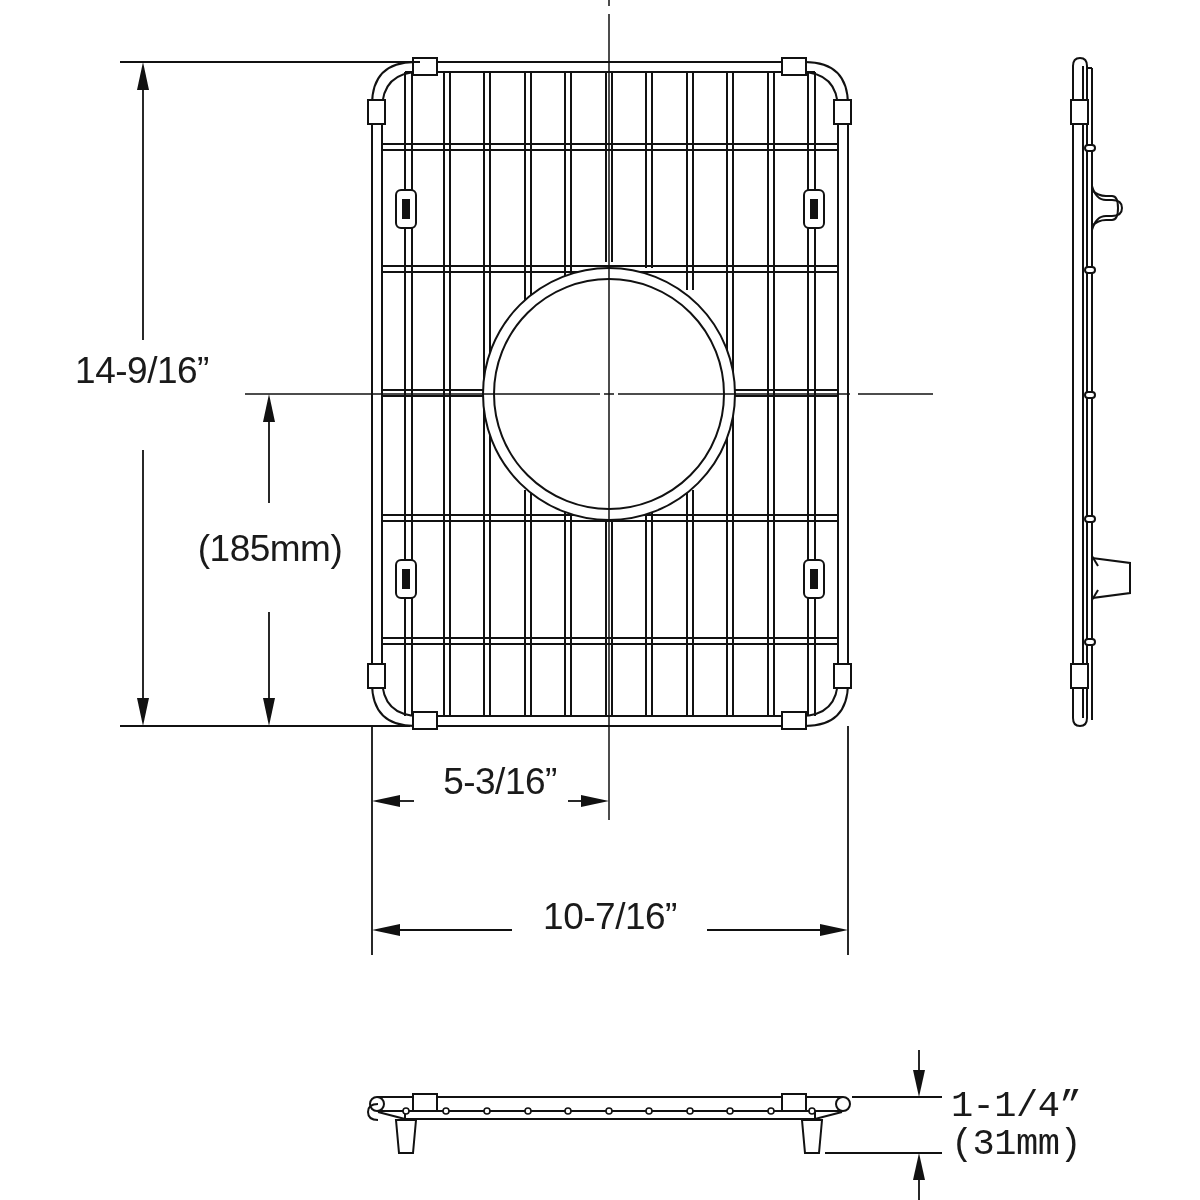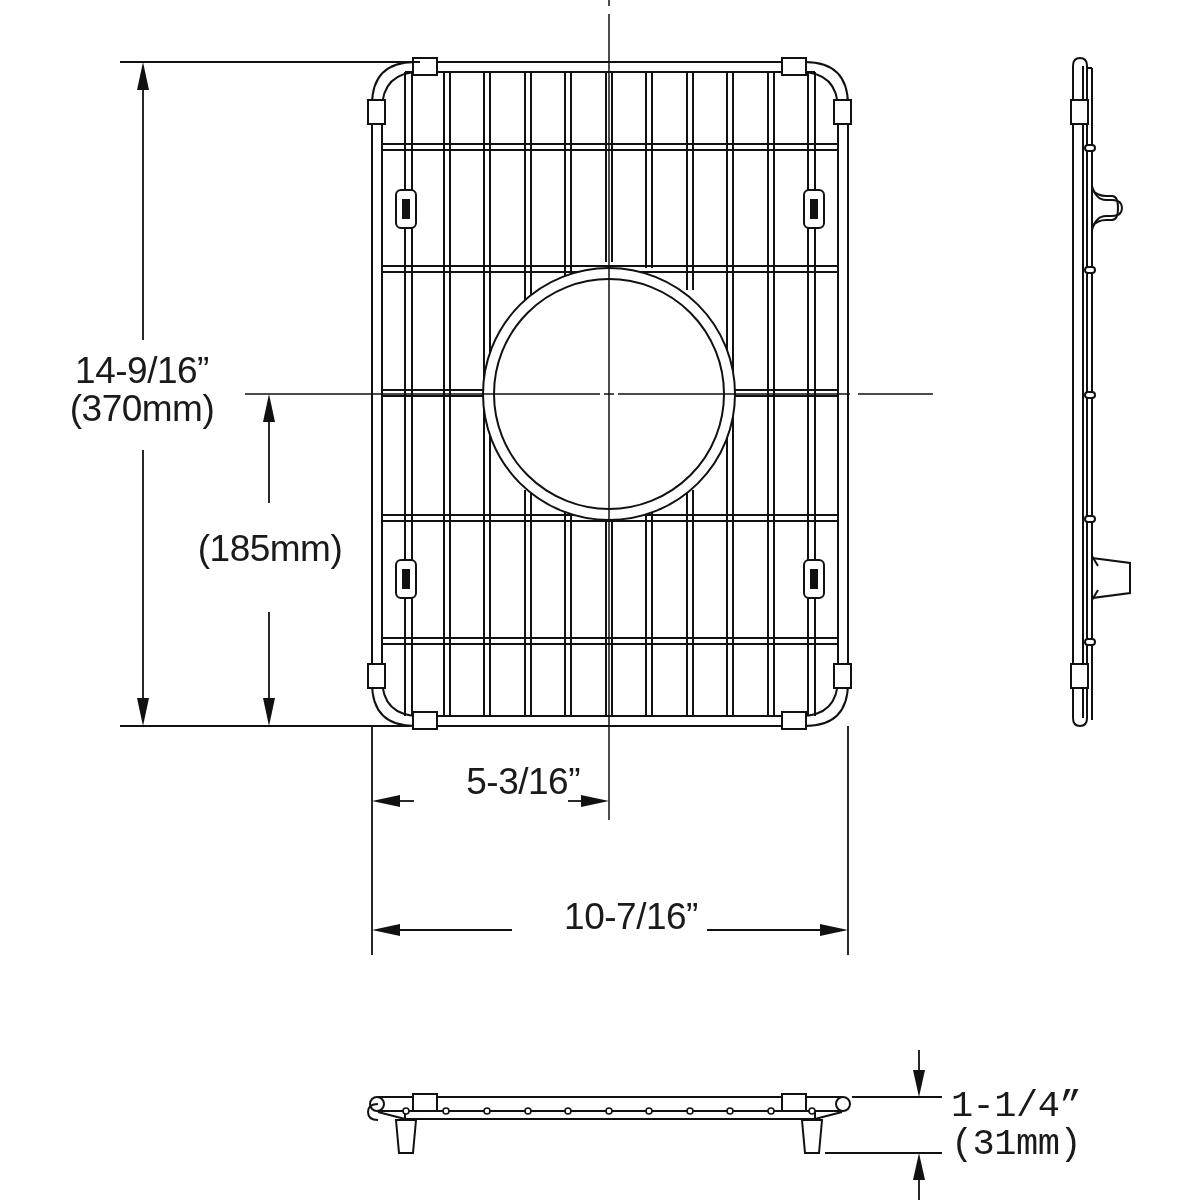--- a/index.html
+++ b/index.html
@@ -193,31 +193,30 @@
       <circle cx="406" cy="1111" r="3"></circle>
       <circle cx="812" cy="1111" r="3"></circle>
     </g>
     <polygon points="396,1120 416,1120 413,1153 399,1153" fill="#fff"></polygon>
     <polygon points="802,1120 822,1120 819,1153 805,1153" fill="#fff"></polygon>
   </g>
 </svg>
 
 <div class="dim-label" style="left:62px; top:352px; width:160px;">
   <span>14-9/16”</span>
-  <span>(370mm)</span>
 </div>
 
 <div class="dim-label" style="left:190px; top:530px; width:160px;">
   <span>(185mm)</span>
 </div>
 
-<div class="dim-label" style="left:420px; top:763px; width:160px;text-align:right;">
+<div class="dim-label" style="left:420px; top:763px; width:160px;">
   <span>5-3/16”</span>
 </div>
 
-<div class="dim-label" style="left:546px; top:898px; width:170px;">
+<div class="dim-label" style="left:525px; top:898px; width:170px;">
   <span>10-7/16”</span>
 </div>
 
 <div class="dim-label" style="left:946px; top:1087px; width:140px;font-family:Liberation Mono, monospace;">
   <span>1-1/4”</span>
   <span>(31mm)</span>
 </div>
 
 </body></html>

